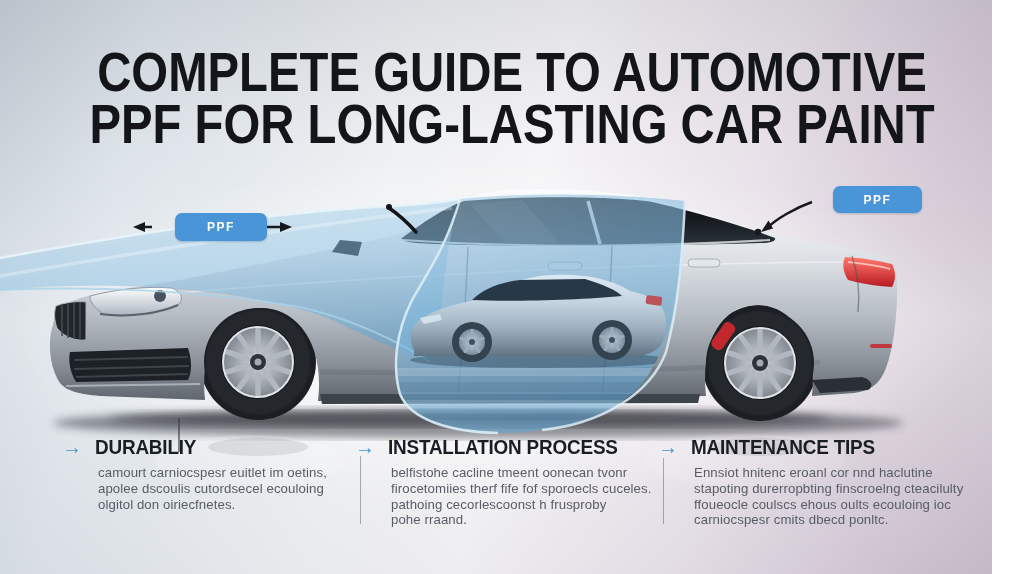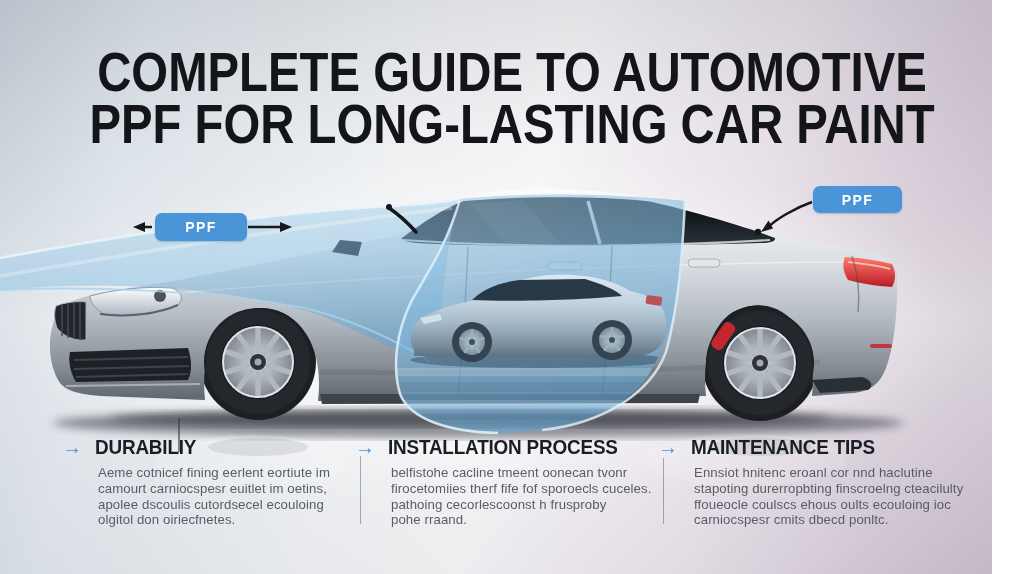--- a/index.html
+++ b/index.html
@@ -15,23 +15,24 @@
                rgba(255,255,255,.30) 55%, rgba(175,175,185,.10) 100%);
   }
   .scene { position:absolute; left:0; top:0; }
   .title {
     position:absolute; top:46px; left:0; width:1024px; text-align:center;
     font-weight:bold; font-size:55px; line-height:52px; color:#141519;
     transform:scaleX(.86); transform-origin:50% 0; letter-spacing:0;
   }
   .ppf-badge {
     position:absolute; background:#4a94d8; color:#fff; font-weight:bold;
-    font-size:14px; letter-spacing:1.5px; border-radius:7px;
+    font-size:12px; letter-spacing:1.5px; border-radius:7px;
     display:flex; align-items:center; justify-content:center;
     box-shadow:0 1px 2px rgba(30,60,100,.25);
+    margin-left:20px;
   }
   .ppf-left  { left:155px; top:213px; width:92px; height:28px; }
   .ppf-right { left:813px; top:186px; width:89px; height:27px; }
   .vline { position:absolute; width:1px; background:rgba(88,96,108,.5); }
   .vl-short { left:178px; top:418px; height:34px; width:2px; background:rgba(55,60,70,.6); }
   .vl-1 { left:360px; top:456px; height:68px; }
   .vl-2 { left:663px; top:458px; height:66px; }
   .col { position:absolute; top:436px; }
   .col-1 { left:62px;  width:292px; }
   .col-2 { left:355px; width:300px; }
@@ -269,21 +270,20 @@
   <div class="vline vl-short"></div>
   <div class="vline vl-1"></div>
   <div class="vline vl-2"></div>
 
   <div class="col col-1">
     <div class="hrow">
       <span class="arrow-glyph">→</span>
       <h3>DURABILIY</h3>
     </div>
     <div class="body">
-      <span>Aeme cotnicef fining eerlent eortiute im</span>
       <span>camourt carniocspesr euitlet im oetins,</span>
       <span>apolee dscoulis cutordsecel ecouloing</span>
       <span>olgitol don oiriecfnetes.</span>
     </div>
   </div>
 
   <div class="col col-2">
     <div class="hrow">
       <span class="arrow-glyph">→</span>
       <h3>INSTALLATION PROCESS</h3>

